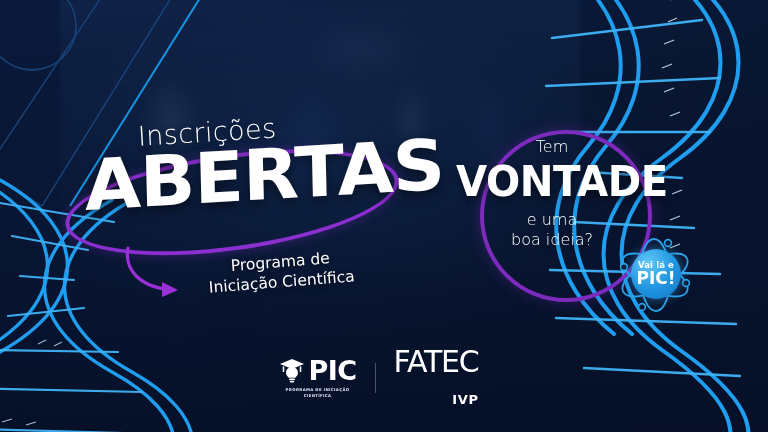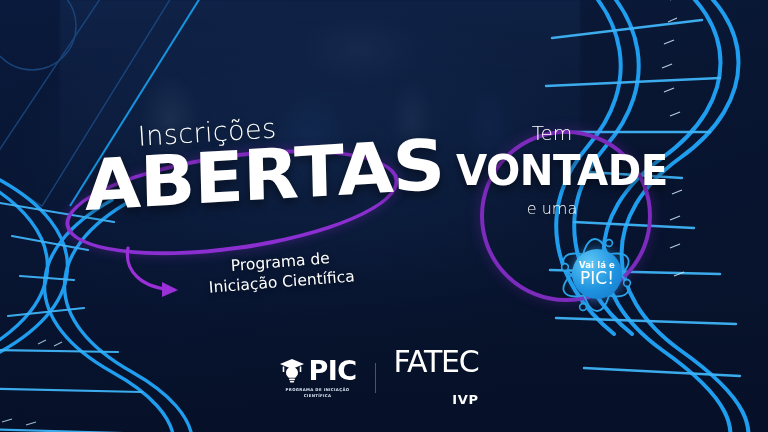--- a/index.html
+++ b/index.html
@@ -85,49 +85,49 @@
     position:absolute; left:452px; top:122px; width:200px;
     text-align:center;
   }
   .circle-ring{
     position:absolute; left:28px; top:8px; width:172px; height:172px;
     border:4px solid #7c2bbd; border-radius:50%;
     box-shadow:0 0 14px rgba(124,43,189,.32);
   }
   .r-line1{
     position:relative;
-    font-size:20px; font-weight:300; color:#fff; line-height:1.15;
+    font-size:16px; font-weight:300; color:#fff; line-height:1.15;
     text-shadow:0 2px 6px rgba(0,0,0,.45);
-    margin-top:0;
+    margin-top:16px;
   }
   .r-big{
     position:relative;
     font-size:42px; font-weight:700; color:#fff;
     letter-spacing:-.5px; line-height:1.05;
     transform:scaleX(.96); margin-top:4px;
     text-shadow:0 4px 9px rgba(0,0,0,.5);
   }
   .r-line2{
     position:relative;
     font-size:16px; font-weight:300; color:#fff; line-height:1.2;
     margin-top:6px; text-shadow:0 2px 6px rgba(0,0,0,.45);
   }
 
   
-  .badge{ position:absolute; left:557px; top:236px; width:78px; height:78px; }
+  .badge{ position:absolute; left:616px; top:236px; width:78px; height:78px; }
   .badge-core{
     position:absolute; left:15px; top:13px; width:50px; height:50px;
     border-radius:50%;
     background:radial-gradient(circle at 34% 28%, #5fc8f5 0%, #1f93e0 55%, #1378c8 100%);
     box-shadow:0 0 12px rgba(50,160,230,.6);
     display:flex; flex-direction:column; align-items:center; justify-content:center;
     color:#fff;
   }
   .badge-top{ font-size:8.5px; font-weight:700; line-height:1; letter-spacing:.1px; }
-  .badge-main{ font-size:17px; font-weight:400; line-height:1; margin-top:1px; }
+  .badge-main{ font-size:17px; font-weight:700; line-height:1; margin-top:1px; }
 
   
   .footer{
     position:absolute; left:0; right:11px; bottom:24px;
     display:flex; align-items:center; justify-content:center; gap:18px;
   }
   .pic-logo{ display:flex; flex-direction:column; align-items:center; }
   .pic-row{ display:flex; align-items:center; gap:2px; }
   .pic-word{ font-size:27px; font-weight:700; color:#fff; letter-spacing:-.5px; line-height:1; }
   .pic-sub{
@@ -235,20 +235,21 @@
   </div>
 
   <div class="right-block">
     <div class="circle-ring"></div>
     <div class="r-line1">
       <div>Tem</div>
     </div>
     <div class="r-big">VONTADE</div>
     <div class="r-line2">
       <div>e uma</div>
+      <div>boa ideia?</div>
     </div>
   </div>
 
   <div class="badge">
     <svg width="78" height="78" viewBox="0 0 78 78">
       <g fill="none" stroke="#2aa3e8" stroke-width="1.8">
         <ellipse cx="39" cy="39" rx="36" ry="15" transform="rotate(28 39 39)"></ellipse>
         <ellipse cx="39" cy="39" rx="36" ry="15" transform="rotate(-28 39 39)"></ellipse>
         <ellipse cx="39" cy="39" rx="36" ry="15" transform="rotate(88 39 39)"></ellipse>
       </g>

